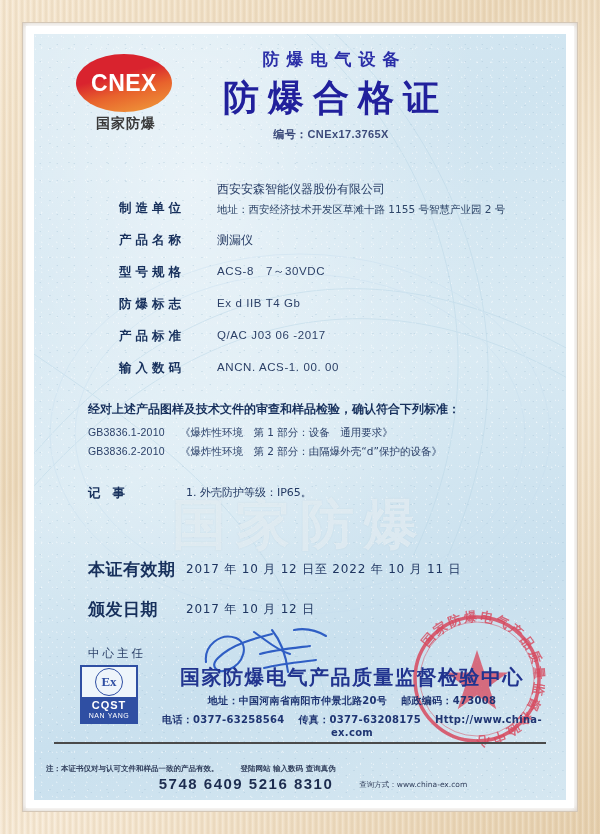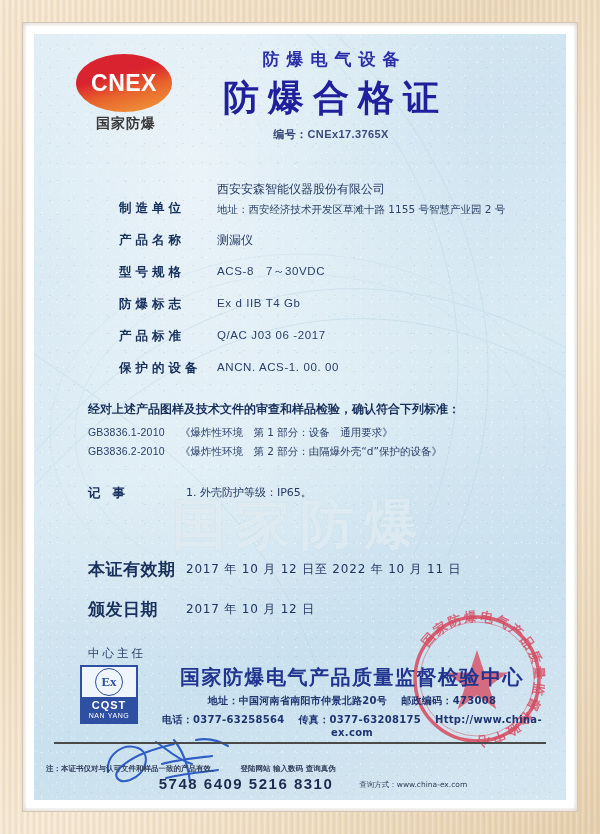--- a/index.html
+++ b/index.html
@@ -308,21 +308,20 @@
   
   .signature-row {
     position: absolute;
     left: 0;
     top: 600px;
     width: 100%;
     padding-left: 54px;
     box-sizing: border-box;
     display: flex;
     align-items: flex-start;
-    flex-direction: column;
   }
   .sig-label {
     width: 98px;
     flex: 0 0 98px;
     font-family: "DejaVu Sans", sans-serif;
     font-size: 11.5px;
     color: #2a3f67;
     letter-spacing: 3px;
     padding-top: 12px;
   }
@@ -550,21 +549,21 @@
           <div class="row-label">防爆标志</div>
           <div class="row-value mono-val">Ex d IIB T4 Gb</div>
         </div>
 
         <div class="row">
           <div class="row-label">产品标准</div>
           <div class="row-value mono-val">Q/AC J03 06 -2017</div>
         </div>
 
         <div class="row">
-          <div class="row-label">保护的设备</div>
+          <div class="row-label">输入数码</div>
           <div class="row-value mono-val">ANCN. ACS-1. 00. 00</div>
         </div>
       </div>
 
       <div class="standards">
         <div class="standards-head">经对上述产品图样及技术文件的审查和样品检验，确认符合下列标准：</div>
 
         <div class="std-line">
           <span class="std-code">GB3836.1-2010</span>
           <span class="std-title">《爆炸性环境　第 1 部分：设备　通用要求》</span>

